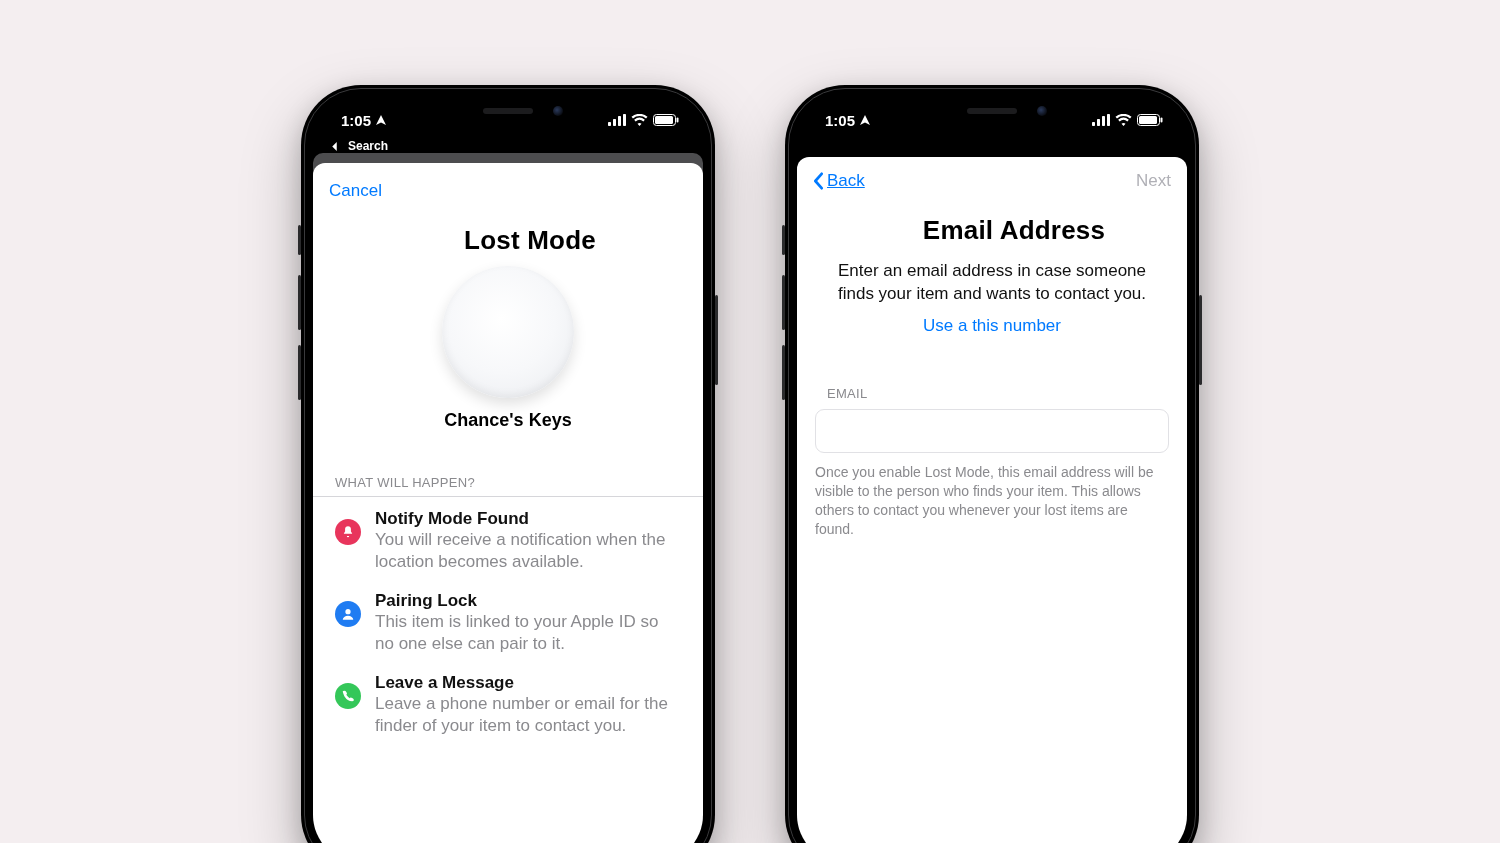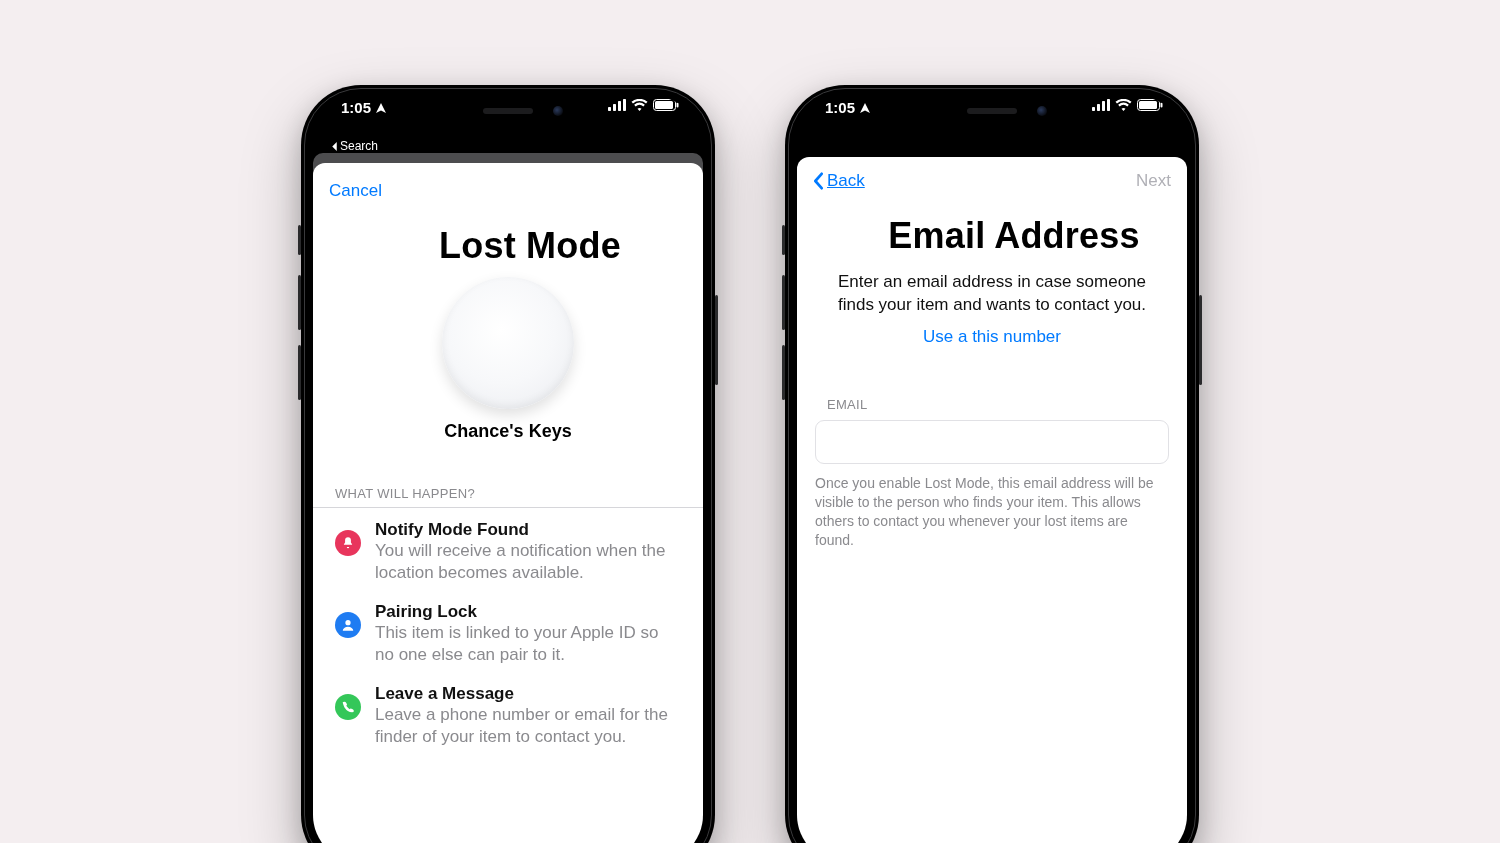--- a/index.html
+++ b/index.html
@@ -68,39 +68,40 @@
     height: 10px;
     background: radial-gradient(circle at 40% 40%, #2b3a5c 0%, #0a0d14 70%);
     border-radius: 50%;
   }
   .status-bar {
     position: relative;
     z-index: 10;
     height: 44px;
     display: flex;
     justify-content: space-between;
-    align-items: flex-start;
+    align-items: center;
     padding: 0 24px 0 28px;
     color: #fff;
     font-size: 15px;
     font-weight: 600;
   }
   .status-left { display: flex; align-items: center; gap: 4px; margin-top: 2px;}
   .status-right { display: flex; align-items: center; gap: 5px; margin-top:2px;}
   .status-right svg { display: block; }
   .breadcrumb-back {
     position: absolute;
     top: 42px;
     left: 18px;
     color: #fff;
     font-size: 12px;
     display: flex;
     align-items: center;
-    gap: 2px;
+    gap: 10px;
     z-index: 10;
+    font-weight: bold;
   }
   .sheet-backdrop {
     position: absolute;
     top: 56px;
     left: 0;
     right: 0;
     height: 20px;
     background: #4d4d4f;
     border-top-left-radius: 10px;
     border-top-right-radius: 10px;
@@ -133,21 +134,21 @@
     justify-content: space-between;
     align-items: center;
     padding: 6px 16px 10px 16px;
     font-size: 17px;
   }
   .nav-link { color: #007aff; }
   .nav-link.disabled { color: #b0b0b6; }
   .nav-back { display: flex; align-items: center; gap: 3px; color: #007aff; text-decoration: underline; }
   .title-large {
     text-align: center;
-    font-size: 36px;
+    font-size: 26px;
     font-weight: 700;
     color: #000;
     margin: 14px 0 10px 0;
     letter-spacing: 0.2px;
     padding-left: 44px;
   }
   .airtag-circle {
     margin: 6px auto 8px auto;
     width: 132px;
     height: 132px;

